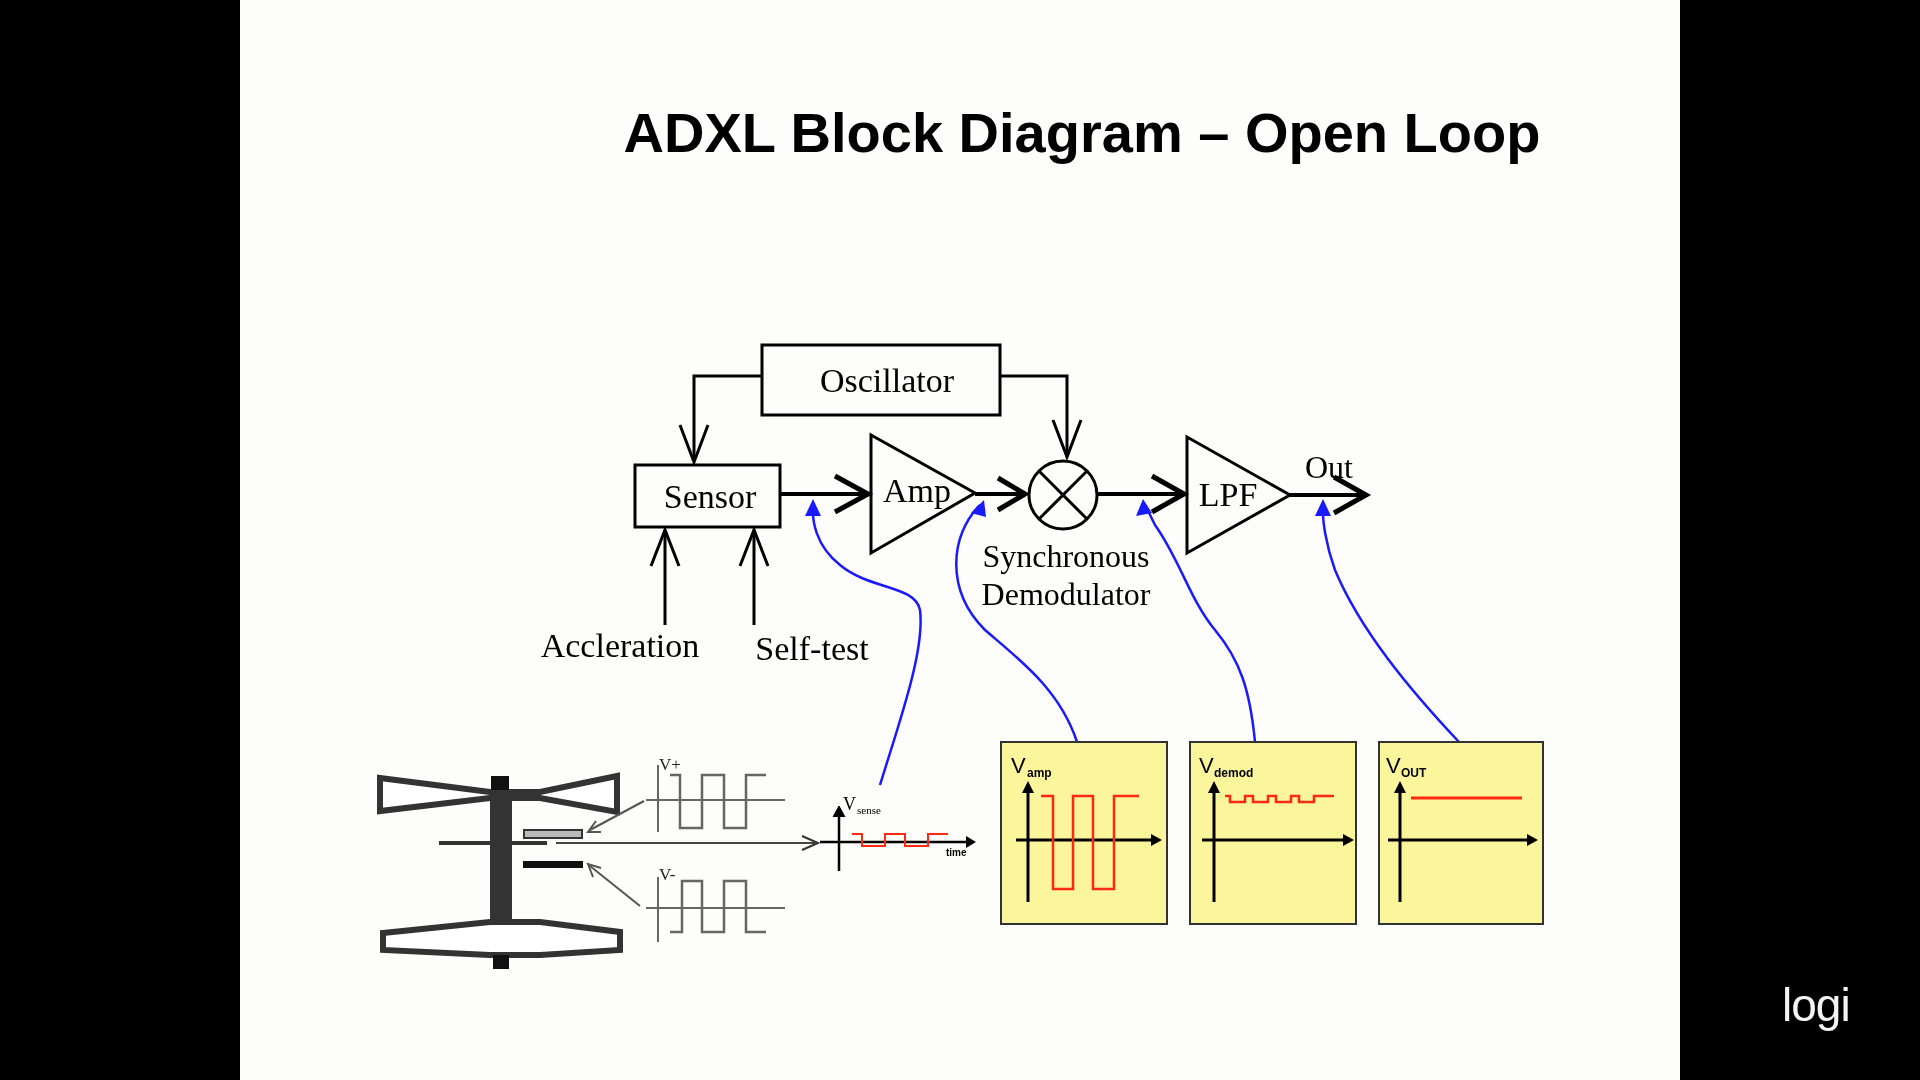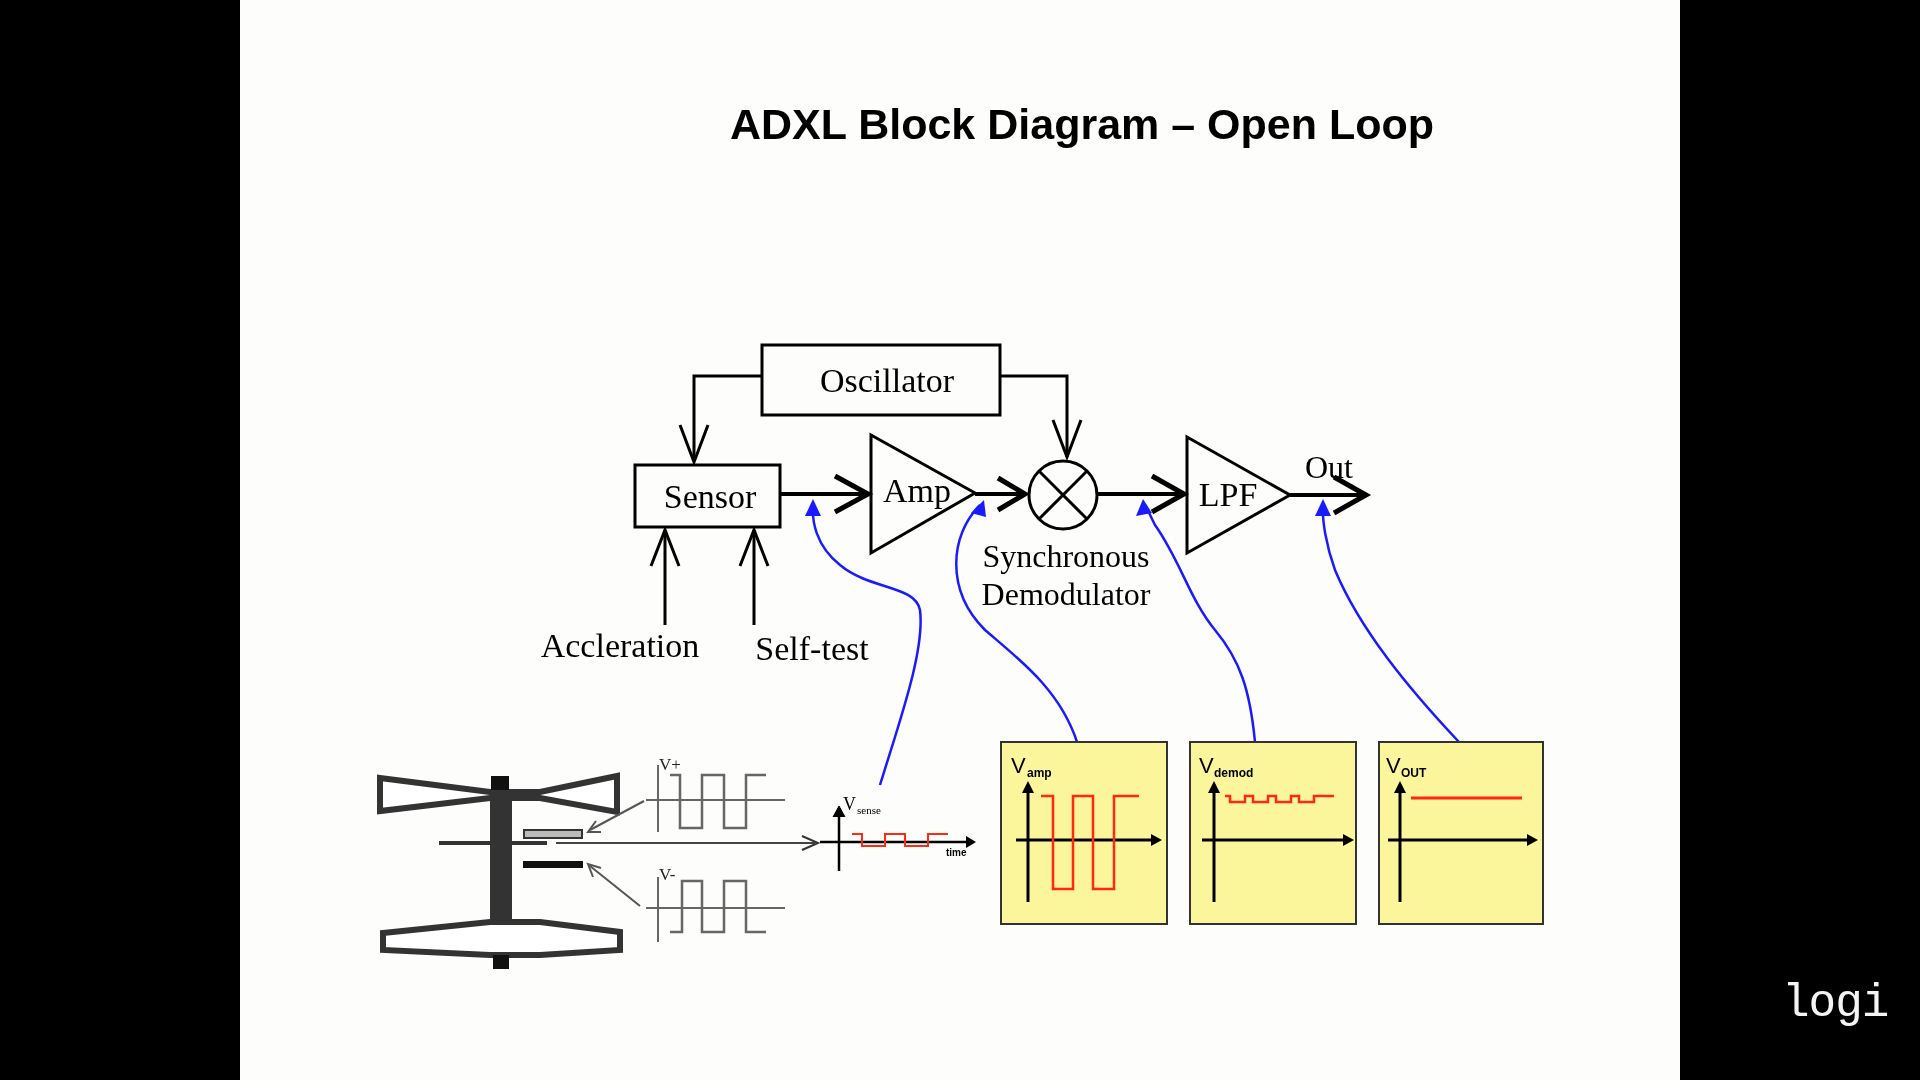--- a/index.html
+++ b/index.html
@@ -1,23 +1,23 @@
 <!DOCTYPE html>
 <html><head>
 <meta charset="utf-8">
 <style>
   html, body { margin:0; padding:0; background:#000; }
   body { width:1920px; height:1080px; position:relative; overflow:hidden; }
   .slide { position:absolute; left:240px; top:0; width:1440px; height:1080px; background:#fdfdfb; }
   .title { position:absolute; left:240px; width:1568px; top:100px; text-align:center;
-           font-family:"Liberation Sans", sans-serif; font-weight:bold; font-size:43px; color:#000; padding-left:116px; box-sizing:border-box; }
+           font-family:"Liberation Sans", sans-serif; font-weight:bold; font-size:56px; color:#000; padding-left:116px; box-sizing:border-box; }
   svg.diagram { position:absolute; left:0; top:0; }
   .serif { font-family:"Liberation Serif", serif; }
   .sans { font-family:"Liberation Sans", sans-serif; }
-  .logo { position:absolute; left:1782px; top:978px; font-family:Liberation Mono, monospace;
+  .logo { position:absolute; left:1782px; top:978px; font-family:Liberation Sans, sans-serif;
           font-size:46px; color:#f4f4f4; letter-spacing:-1px; font-weight:500; }
 </style>
 </head>
 <body>
 
 <div class="slide"></div>
 <div class="title">ADXL Block Diagram – Open Loop</div>
 
 <svg class="diagram" width="1920" height="1080" viewBox="0 0 1920 1080">
   <defs>

